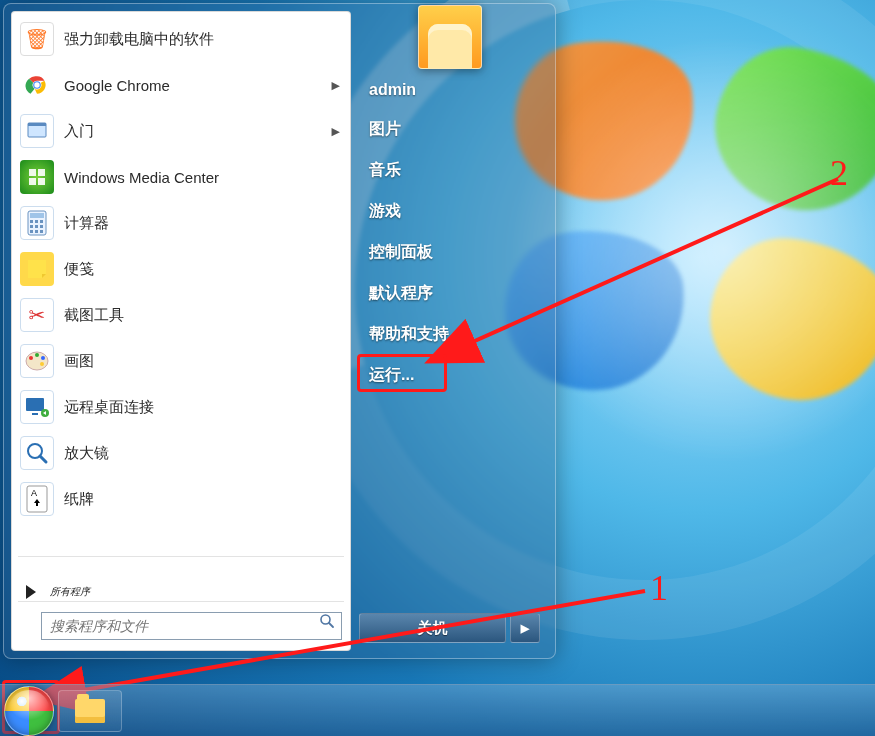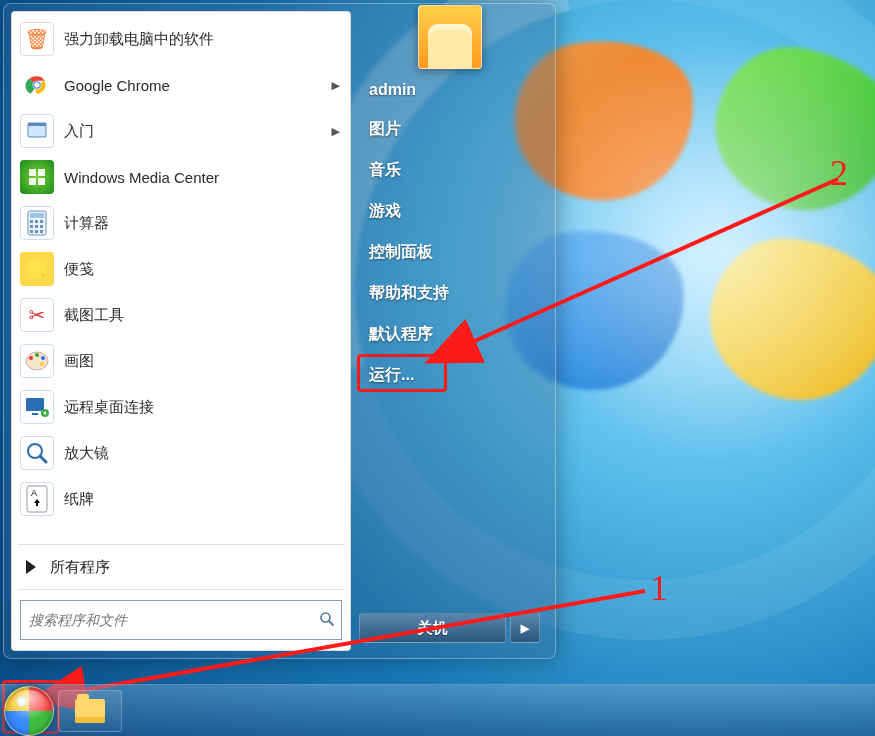--- a/index.html
+++ b/index.html
@@ -70,31 +70,32 @@
     cursor: pointer;
     border-radius: 2px;
   }
   .prog-icon {
     width: 34px; height: 34px; display:flex; align-items:center; justify-content:center;
     border-radius: 4px; font-size: 20px; color:#fff;
   }
   .prog-arrow { margin-left: auto; color:#555; font-size:11px; }
   .divider { height:1px; background:#e3e3e3; margin: 2px 6px; }
   .all-programs {
-    display:flex; align-items:center; gap:14px;
-    height: 40px; padding: 0 10px 0 14px; font-size:15px; color:#222;
+    display:flex; align-items:flex-end; gap:14px;
+    height: 40px; padding: 0 10px 0 14px; font-size:10px; color:#222;
     cursor:pointer;
+    font-style:italic;
   }
   .all-arrow {
     width:0;height:0;border-top:7px solid transparent;border-bottom:7px solid transparent;border-left:10px solid #222;
   }
   .search-wrap { padding: 8px 8px 10px 8px; }
   .search-box {
-    display:flex; align-items:center;
-    height: 40px; border:1px solid #8a9db0; background:#fff;
+    display:flex; 
+    height: 28px; border:1px solid #8a9db0; background:#fff;margin-left:21px;
   }
   .search-box input {
     flex:1; border:none; outline:none; font-size:14px; padding:0 8px;
     font-style: italic; color:#6a6a6a; background:transparent;
   }
   .search-icon { width:28px; text-align:center; color:#5076a3; font-size:15px; }
   
   
   .right-panel {
     flex:1;
@@ -359,22 +360,22 @@
     </div>
 
     <div class="right-panel">
       <div class="user-tile"></div>
 
       <div class="r-item"><span>admin</span></div>
       <div class="r-item"><span>图片</span></div>
       <div class="r-item"><span>音乐</span></div>
       <div class="r-item"><span>游戏</span></div>
       <div class="r-item" id="rp-cp"><span>控制面板</span></div>
+      <div class="r-item"><span>默认程序</span></div>
       <div class="r-item"><span>帮助和支持</span></div>
-      <div class="r-item"><span>默认程序</span></div>
       <div class="r-item"><span>运行...</span></div>
 
       <div class="r-bottom">
         <div class="shutdown-btn">
           <span>关机</span>
         </div>
         <div class="shutdown-more">
           <span style="font-size:11px;">▶</span>
         </div>
       </div>

